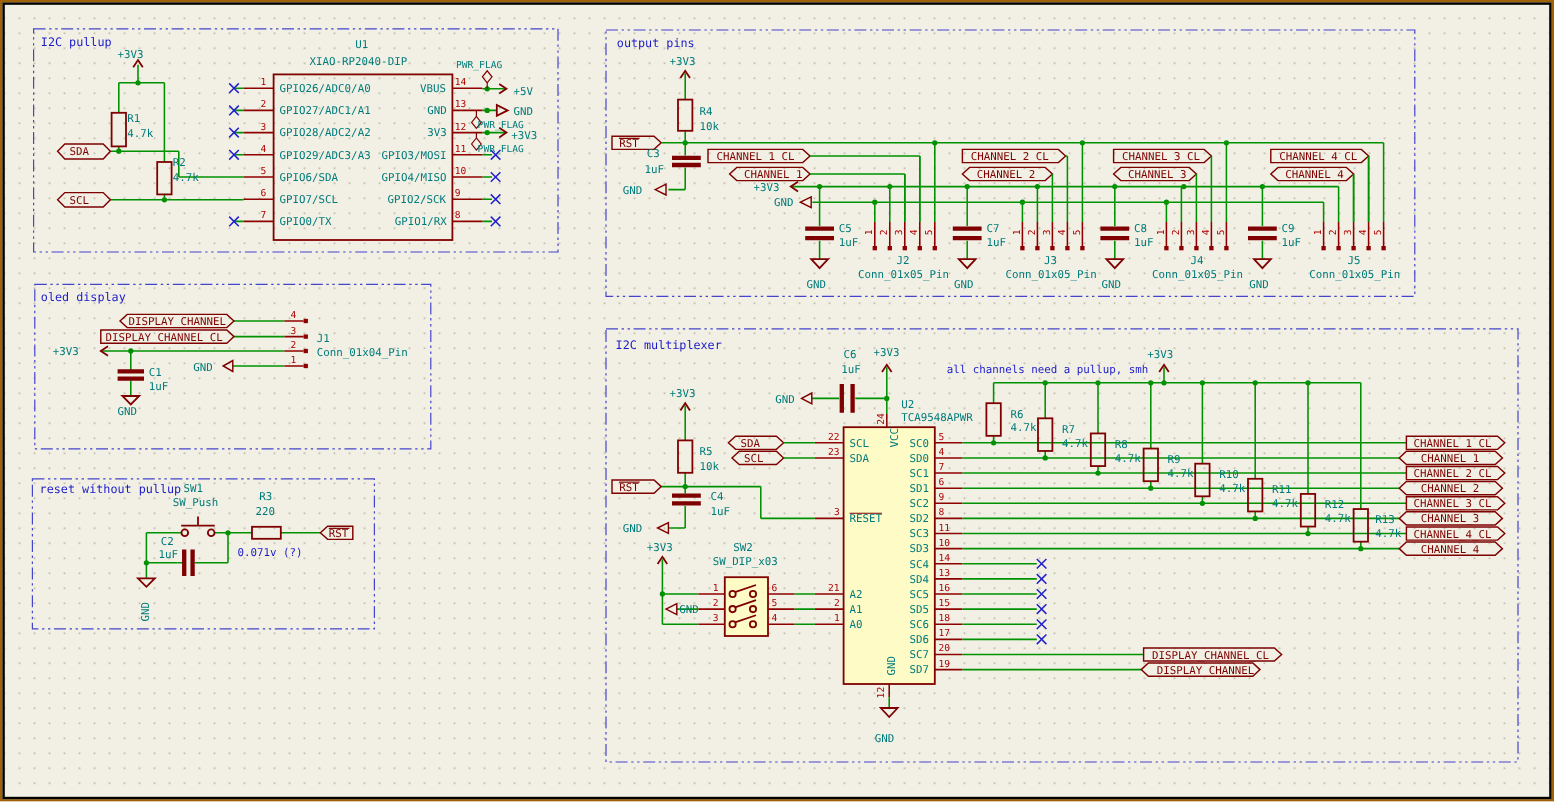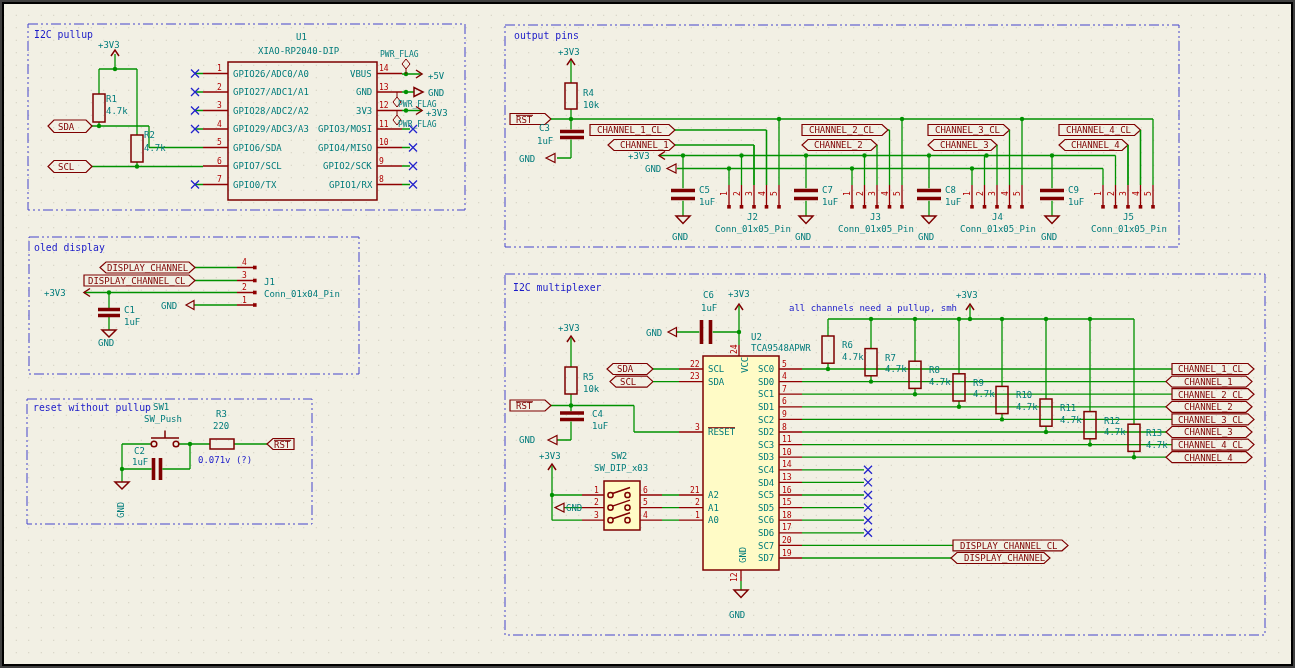--- a/index.html
+++ b/index.html
@@ -1,16 +1,16 @@
 <!DOCTYPE html>
 <html><head>
 <meta charset="utf-8">
 <style>
   html,body{margin:0;padding:0;background:#fff;}
-  .frame{position:relative;width:1295px;height:668px;background:#404040;}
+  .frame{position:relative;width:1295px;height:668px;background:#a16207;}
   .canvas{position:absolute;left:2px;top:2px;width:1287px;height:660px;border:2px solid #000;
     background-color:#F2F0E4;
     background-image:radial-gradient(circle,#c6c3b2 0.8px,transparent 0.95px);
     background-size:12.5px 12.5px;background-position:6px 5px;}
   svg{position:absolute;left:0;top:0;}
   text{font-family:"DejaVu Sans Mono",monospace;}
   .f8{font-size:8px}.f9{font-size:9px}.f10{font-size:9.8px}
   .tt{fill:#007B7B}.tr{fill:#B00000}.tm{fill:#7E0000}.tb{fill:#1B1BC8}
   .w{stroke:#009100;stroke-width:1.3;fill:none}
   .sym{stroke:#7E0000;stroke-width:1.5;fill:none}

